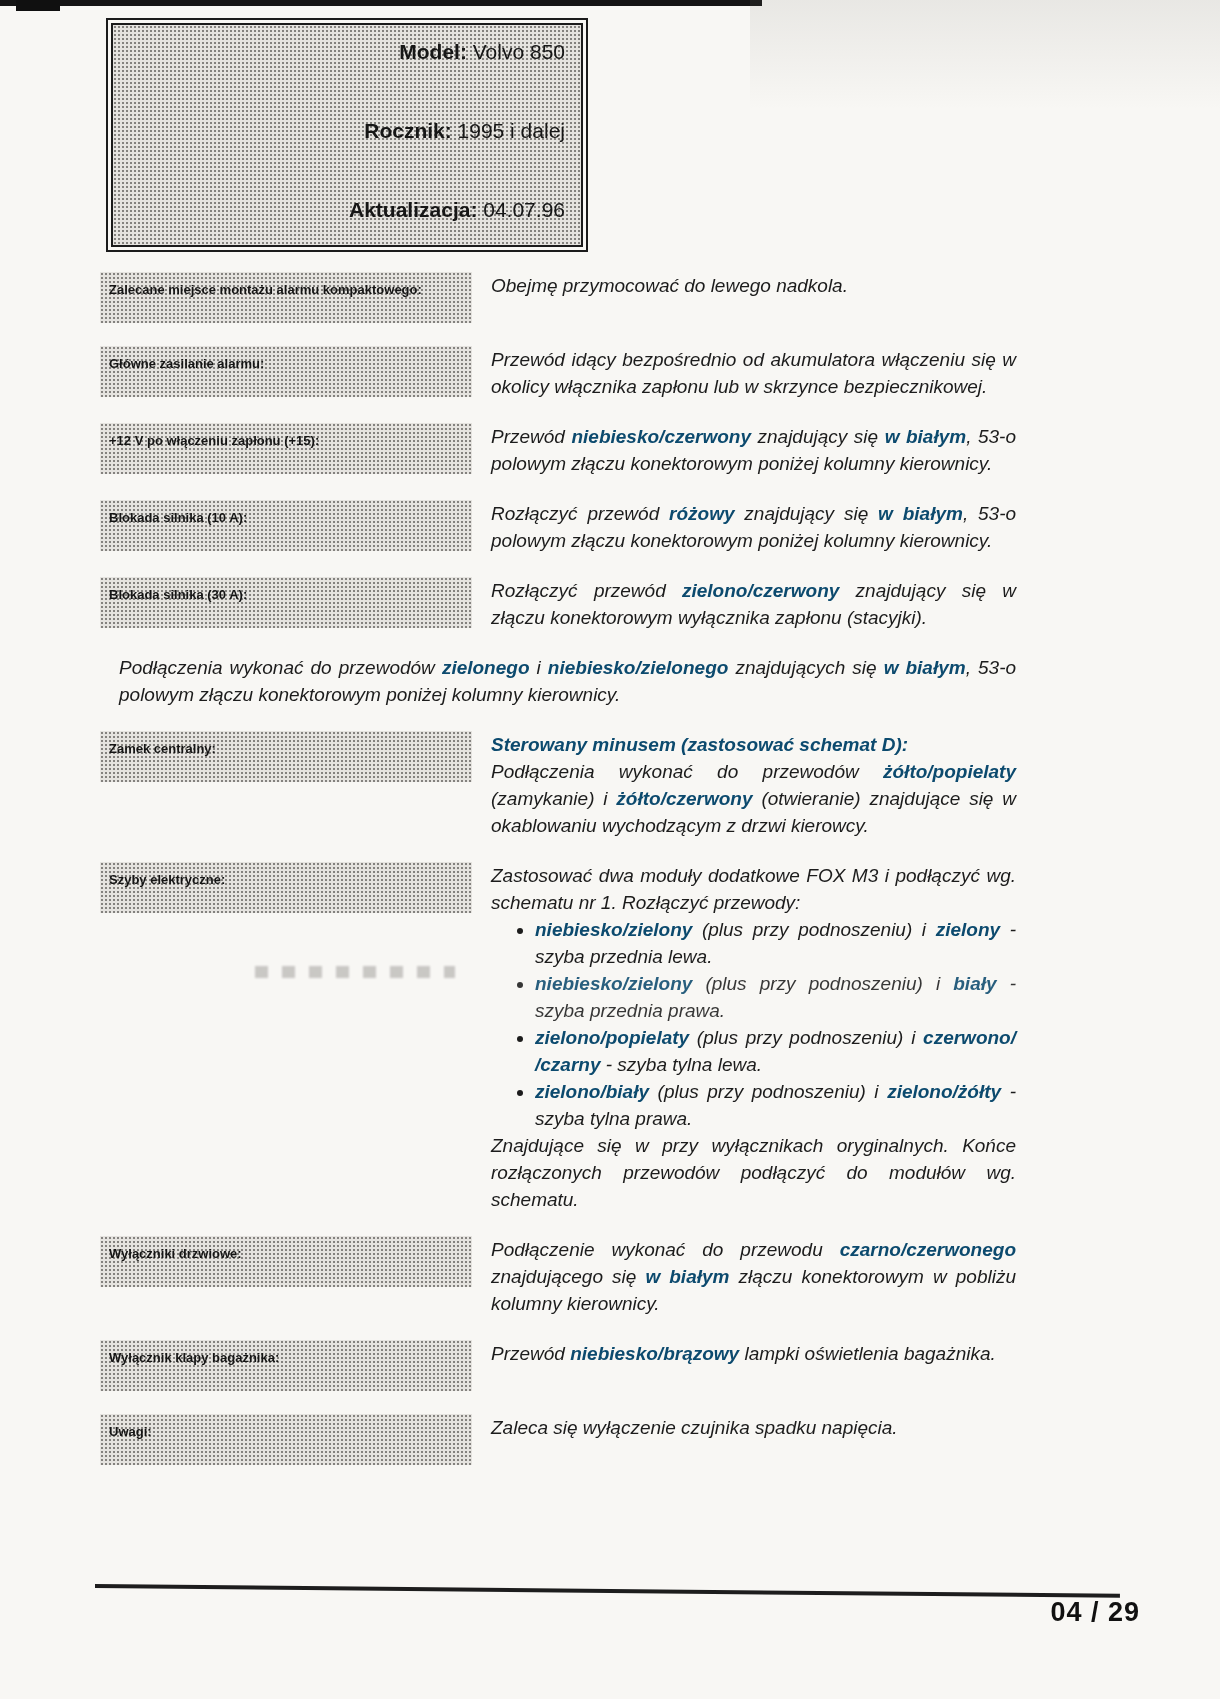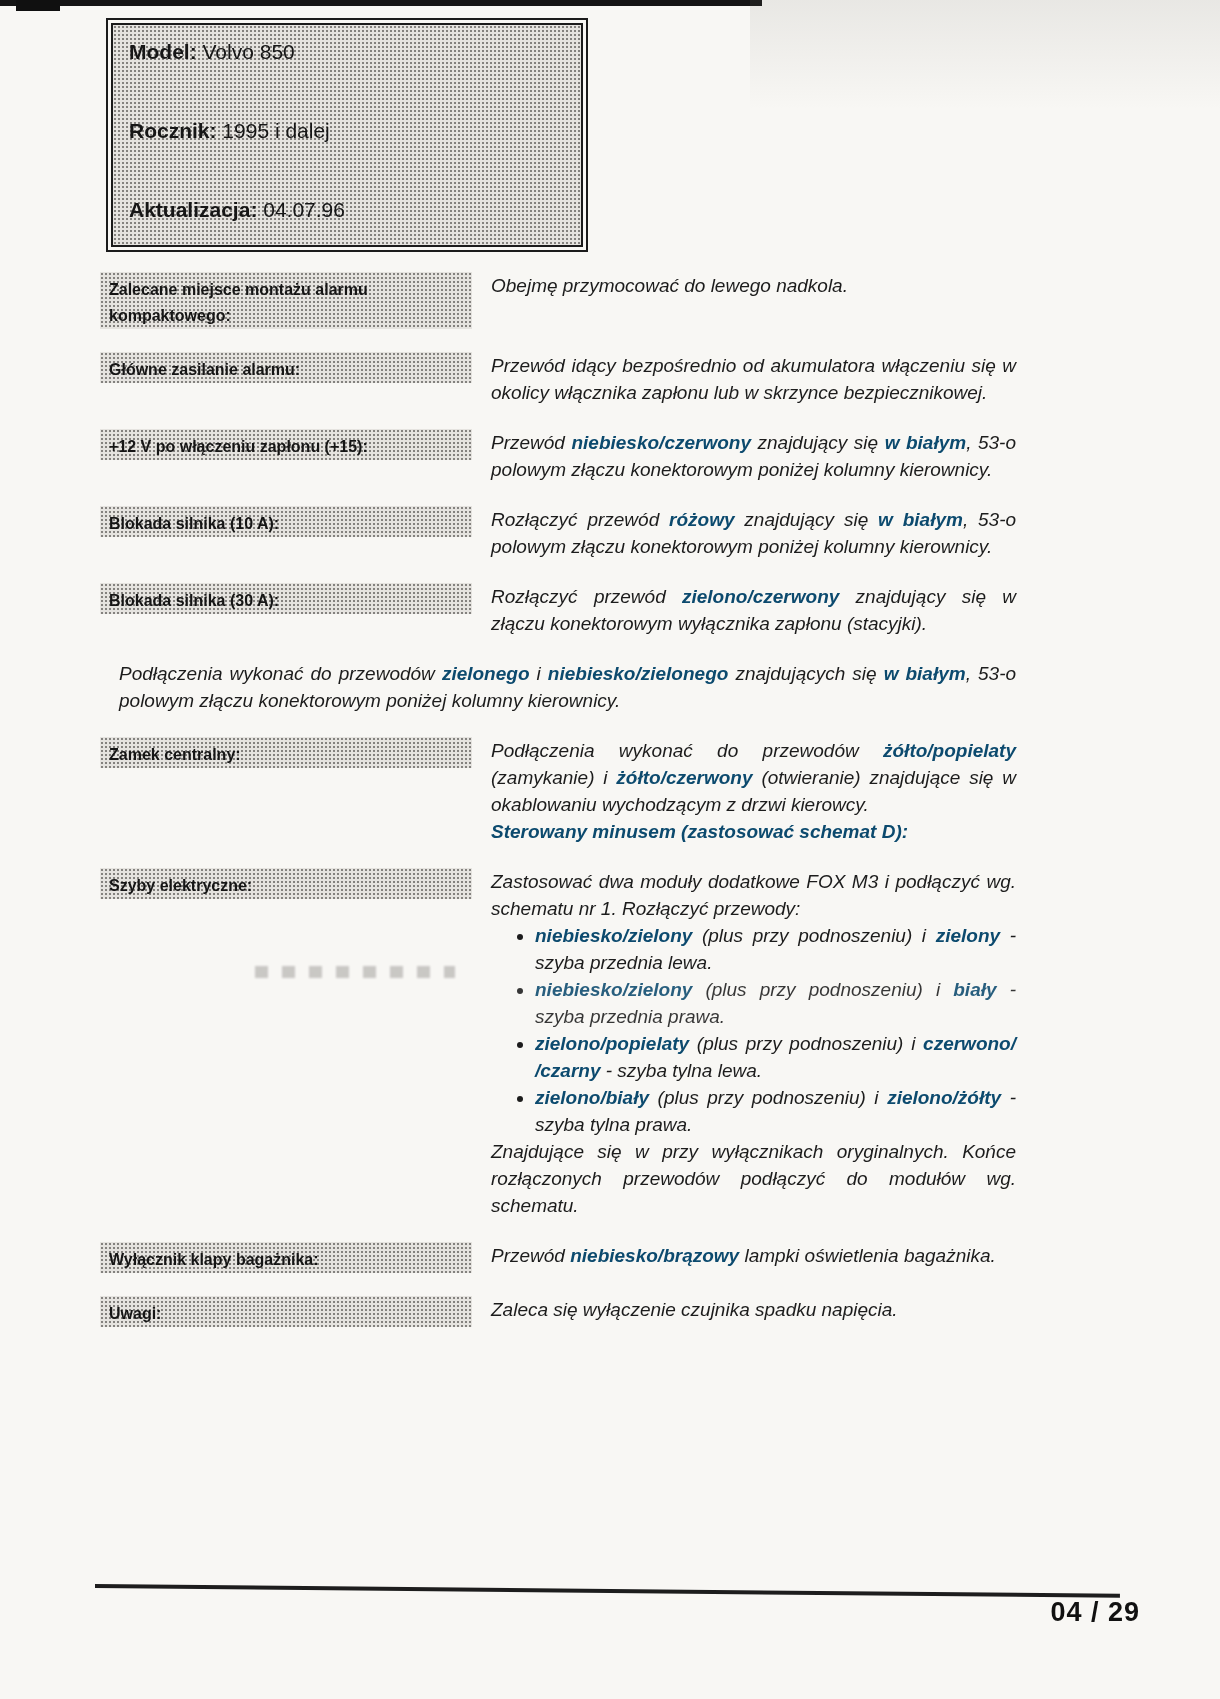--- a/index.html
+++ b/index.html
@@ -27,30 +27,31 @@
   }
   
   .header-box{
     position:absolute;left:106px;top:18px;width:482px;height:234px;
     border:2px solid #1b1b1b;background:#f8f7f4;padding:3px;box-sizing:border-box;
   }
   .header-inner{
     width:100%;height:100%;box-sizing:border-box;
     border:2px solid #1b1b1b;
     padding:13px 16px;
+    text-align:right;
   }
   .header-line{margin:0 0 52px 0;font-size:21px;line-height:27px;color:#161616;}
   .header-line b{font-weight:bold;}
   
   #sections{position:absolute;left:100px;top:272px;width:916px;}
   .row{display:flex;align-items:flex-start;margin-bottom:23px;}
   .label{
     flex:0 0 372px;box-sizing:border-box;
-    padding:5px 8px 0 9px;
-    font-weight:bold;font-size:16px;line-height:26px;color:#151515;
+    padding:5px 8px 20px 9px;
+    font-weight:bold;font-size:13px;line-height:26px;color:#151515;
   }
   .content{margin-left:19px;flex:1;font-size:19px;line-height:27px;text-align:justify;color:#1c1c1c;font-style:italic;}
   .content p.block{margin:0;}
   .content b{font-weight:bold;color:#0c4a6e;}
   ul.bullets{margin:0;padding:0 0 0 44px;list-style:disc;}
   ul.bullets li{margin:0;padding:0;}
   
   ul.bullets li:nth-child(2){filter:blur(0.5px);opacity:0.88;}
   
   .footer-rule{
@@ -108,35 +109,41 @@
       </div>
     </div>
     <div class="row">
       <div class="content">
         <p class="block"><span>Podłączenia wykonać do przewodów </span><b>zielonego</b><span> i </span><b>niebiesko/zielonego</b><span> znajdujących się </span><b>w białym</b><span>, 53-o polowym złączu konektorowym poniżej kolumny kierownicy.</span></p>
       </div>
     </div>
     <div class="row">
       <div class="label stipple"><span>Zamek centralny:</span></div>
       <div class="content">
+        <p class="block"><b>Sterowany minusem (zastosować schemat D):</b></p>
         <p class="block"><span>Podłączenia wykonać do przewodów </span><b>żółto/popielaty</b><span> (zamykanie) i </span><b>żółto/czerwony</b><span> (otwieranie) znajdujące się w okablowaniu wychodzącym z drzwi kierowcy.</span></p>
-        <p class="block"><b>Sterowany minusem (zastosować schemat D):</b></p>
       </div>
     </div>
     <div class="row">
       <div class="label stipple"><span>Szyby elektryczne:</span></div>
       <div class="content">
         <p class="block"><span>Zastosować dwa moduły dodatkowe FOX M3 i podłączyć wg. schematu nr 1. Rozłączyć przewody:</span></p>
         <ul class="bullets">
           <li class="bullet-item"><b>niebiesko/zielony</b><span> (plus przy podnoszeniu) i </span><b>zielony</b><span> - szyba przednia lewa.</span></li>
           <li class="bullet-item"><b>niebiesko/zielony</b><span> (plus przy podnoszeniu) i </span><b>biały</b><span> - szyba przednia prawa.</span></li>
           <li class="bullet-item"><b>zielono/popielaty</b><span> (plus przy podnoszeniu) i </span><b>czerwono/ /czarny</b><span> - szyba tylna lewa.</span></li>
           <li class="bullet-item"><b>zielono/biały</b><span> (plus przy podnoszeniu) i </span><b>zielono/żółty</b><span> - szyba tylna prawa.</span></li>
         </ul>
         <p class="block"><span>Znajdujące się w przy wyłącznikach oryginalnych. Końce rozłączonych przewodów podłączyć do modułów wg. schematu.</span></p>
+      </div>
+    </div>
+    <div class="row">
+      <div class="label stipple"><span>Wyłączniki drzwiowe:</span></div>
+      <div class="content">
+        <p class="block"><span>Podłączenie wykonać do przewodu </span><b>czarno/czerwonego</b><span> znajdującego się </span><b>w białym</b><span> złączu konektorowym w pobliżu kolumny kierownicy.</span></p>
       </div>
     </div>
     <div class="row">
       <div class="label stipple"><span>Wyłącznik klapy bagażnika:</span></div>
       <div class="content">
         <p class="block"><span>Przewód </span><b>niebiesko/brązowy</b><span> lampki oświetlenia bagażnika.</span></p>
       </div>
     </div>
     <div class="row">
       <div class="label stipple"><span>Uwagi:</span></div>

